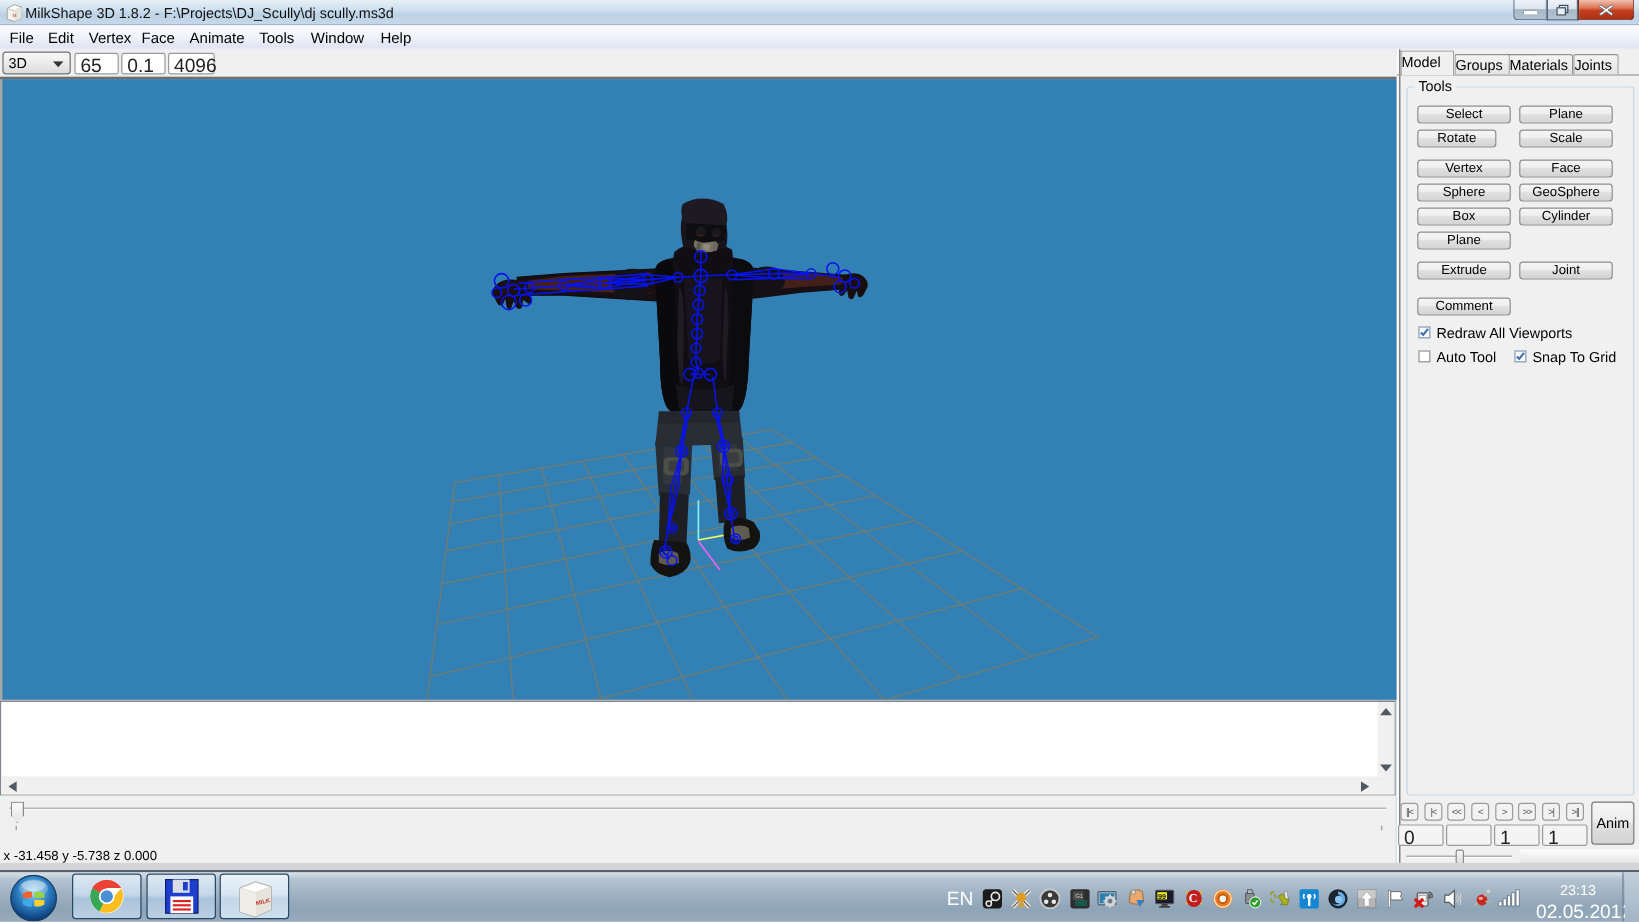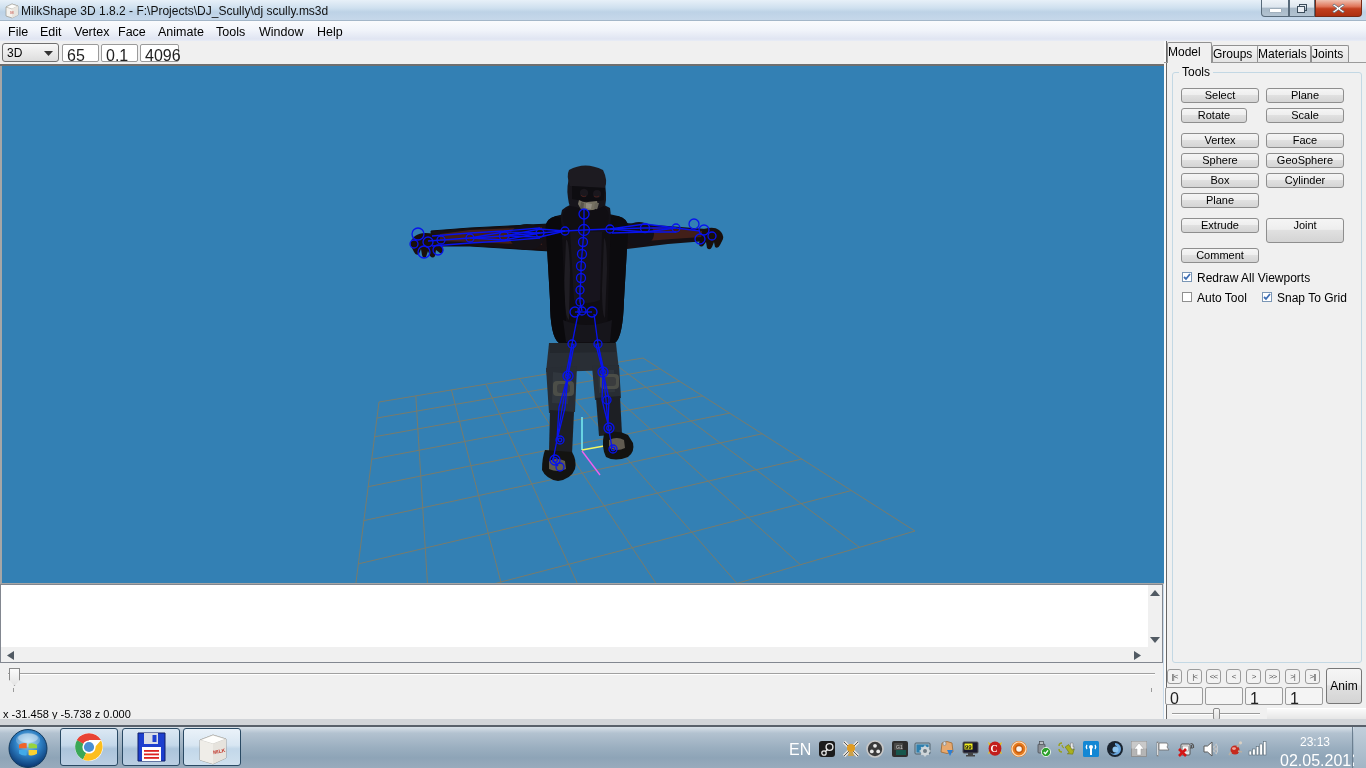--- a/index.html
+++ b/index.html
@@ -225,21 +225,21 @@
 <div class="btn" style="left:1181px;top:108px;width:66px;height:15px">Rotate</div>
 <div class="btn" style="left:1266px;top:108px;width:78px;height:15px">Scale</div>
 <div class="btn" style="left:1181px;top:133px;width:78px;height:15px">Vertex</div>
 <div class="btn" style="left:1266px;top:133px;width:78px;height:15px">Face</div>
 <div class="btn" style="left:1181px;top:153px;width:78px;height:15px">Sphere</div>
 <div class="btn" style="left:1266px;top:153px;width:78px;height:15px">GeoSphere</div>
 <div class="btn" style="left:1181px;top:173px;width:78px;height:15px">Box</div>
 <div class="btn" style="left:1266px;top:173px;width:78px;height:15px">Cylinder</div>
 <div class="btn" style="left:1181px;top:193px;width:78px;height:15px">Plane</div>
 <div class="btn" style="left:1181px;top:218px;width:78px;height:15px">Extrude</div>
-<div class="btn" style="left:1266px;top:218px;width:78px;height:25px">Joint</div>
+<div class="btn" style="left:1266px;top:218px;width:78px;height:15px">Joint</div>
 <div class="btn" style="left:1181px;top:248px;width:78px;height:15px">Comment</div>
 <div class="cb" style="left:1182px;top:272px;border-color:#7a96b5">
     <svg width="8" height="8" viewBox="0 0 8 8" style="position:absolute;left:0;top:0">
       <path d="M1 4 L3 6 L7 1" stroke="#3f6fb5" stroke-width="1.8" fill="none"></path>
     </svg>
   </div>
 <div class="cbl" style="left:1197px;top:272px">Redraw All Viewports</div>
 <div class="cb" style="left:1182px;top:292px"></div>
 <div class="cbl" style="left:1197px;top:292px">Auto Tool</div>
 <div class="cb" style="left:1262px;top:292px;border-color:#7a96b5">

